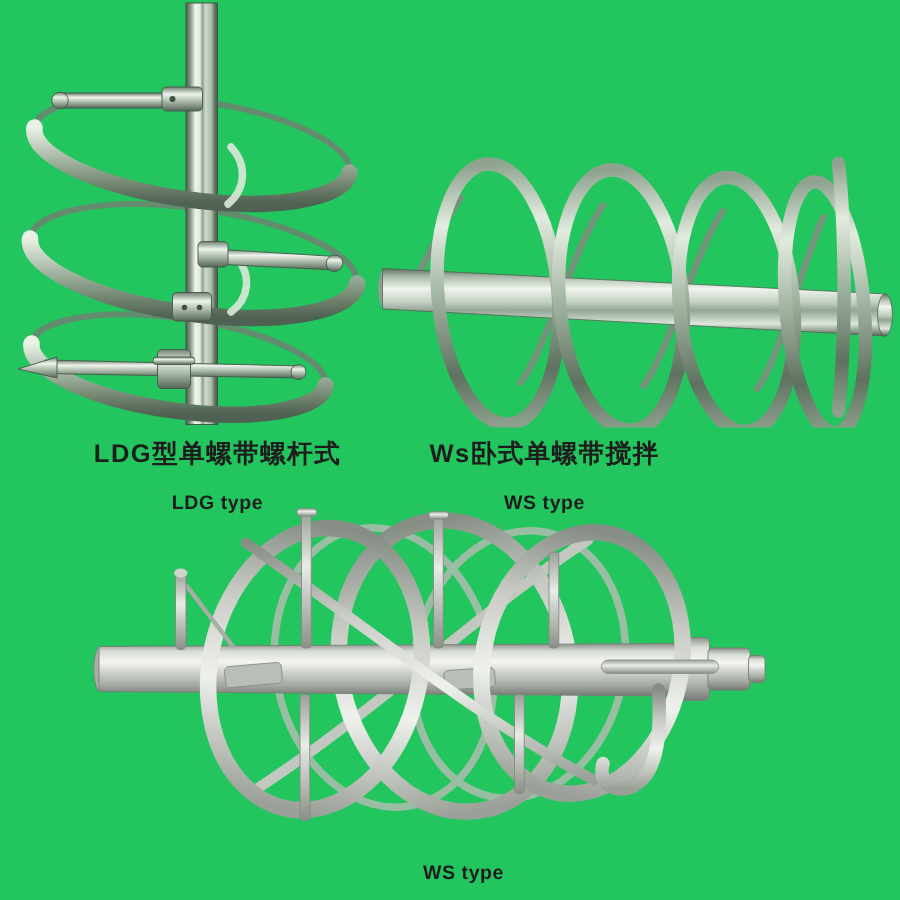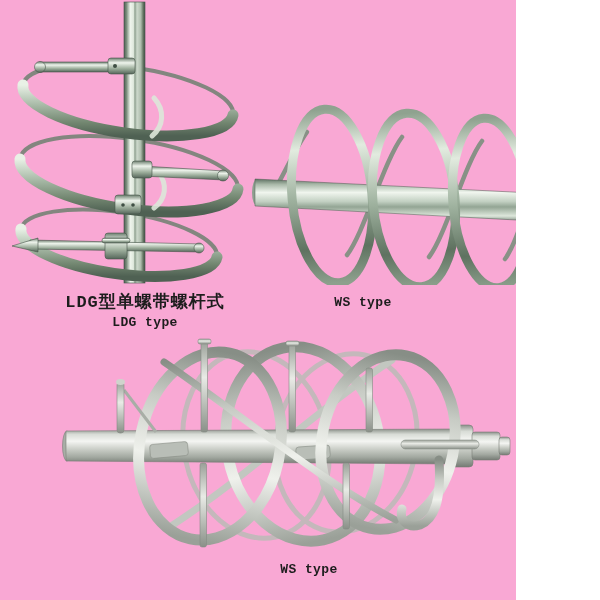--- a/index.html
+++ b/index.html
@@ -1,31 +1,31 @@
 <!DOCTYPE html>
 <html><head>
 <meta charset="utf-8">
 <style>
   html,body{margin:0;padding:0;}
   #stage{
     position:relative;
-    width:516px;height:600px;
-    background:#f9a8d4;
+    width:600px;height:600px;
+    background:#22c55e;
     overflow:hidden;
-    font-family:Liberation Mono, monospace;
+    font-family:Liberation Sans, sans-serif;
   }
   .fig{position:absolute;}
   .caption{
     position:absolute;
     text-align:center;
     color:#1d1d1d;
     font-weight:bold;
   }
   .cap-zh{font-size:17px;line-height:20px;letter-spacing:1px;}
-  .cap-en{font-size:13px;line-height:17px;letter-spacing:.4px;margin-top:1px;}
+  .cap-en{font-size:13px;line-height:17px;letter-spacing:.4px;margin-top:13px;}
 </style>
 </head>
 <body>
 
 <div id="stage">
 
   <div class="fig" style="left:2px;top:0;width:258px;height:290px">
     <svg width="258" height="290" viewBox="0 0 258 290">
       <defs>
         <linearGradient id="s1shaft" x1="0" y1="0" x2="1" y2="0">
@@ -218,20 +218,21 @@
       <rect x="341" y="110" width="78" height="9" rx="4.5" fill="url(#s3post)" stroke="#8a908a" stroke-width="0.6"></rect>
     </svg>
   </div>
 
   <div class="caption" style="left:25px;top:293px;width:240px">
     <div class="cap-zh">LDG型单螺带螺杆式</div>
     <div class="cap-en">LDG type</div>
   </div>
 
   <div class="caption" style="left:243px;top:293px;width:240px">
+    <div class="cap-zh">Ws卧式单螺带搅拌</div>
     <div class="cap-en">WS type</div>
   </div>
 
   <div class="caption" style="left:189px;top:560px;width:240px">
     <div class="cap-en">WS type</div>
   </div>
 
 </div>
 
 </body></html>

